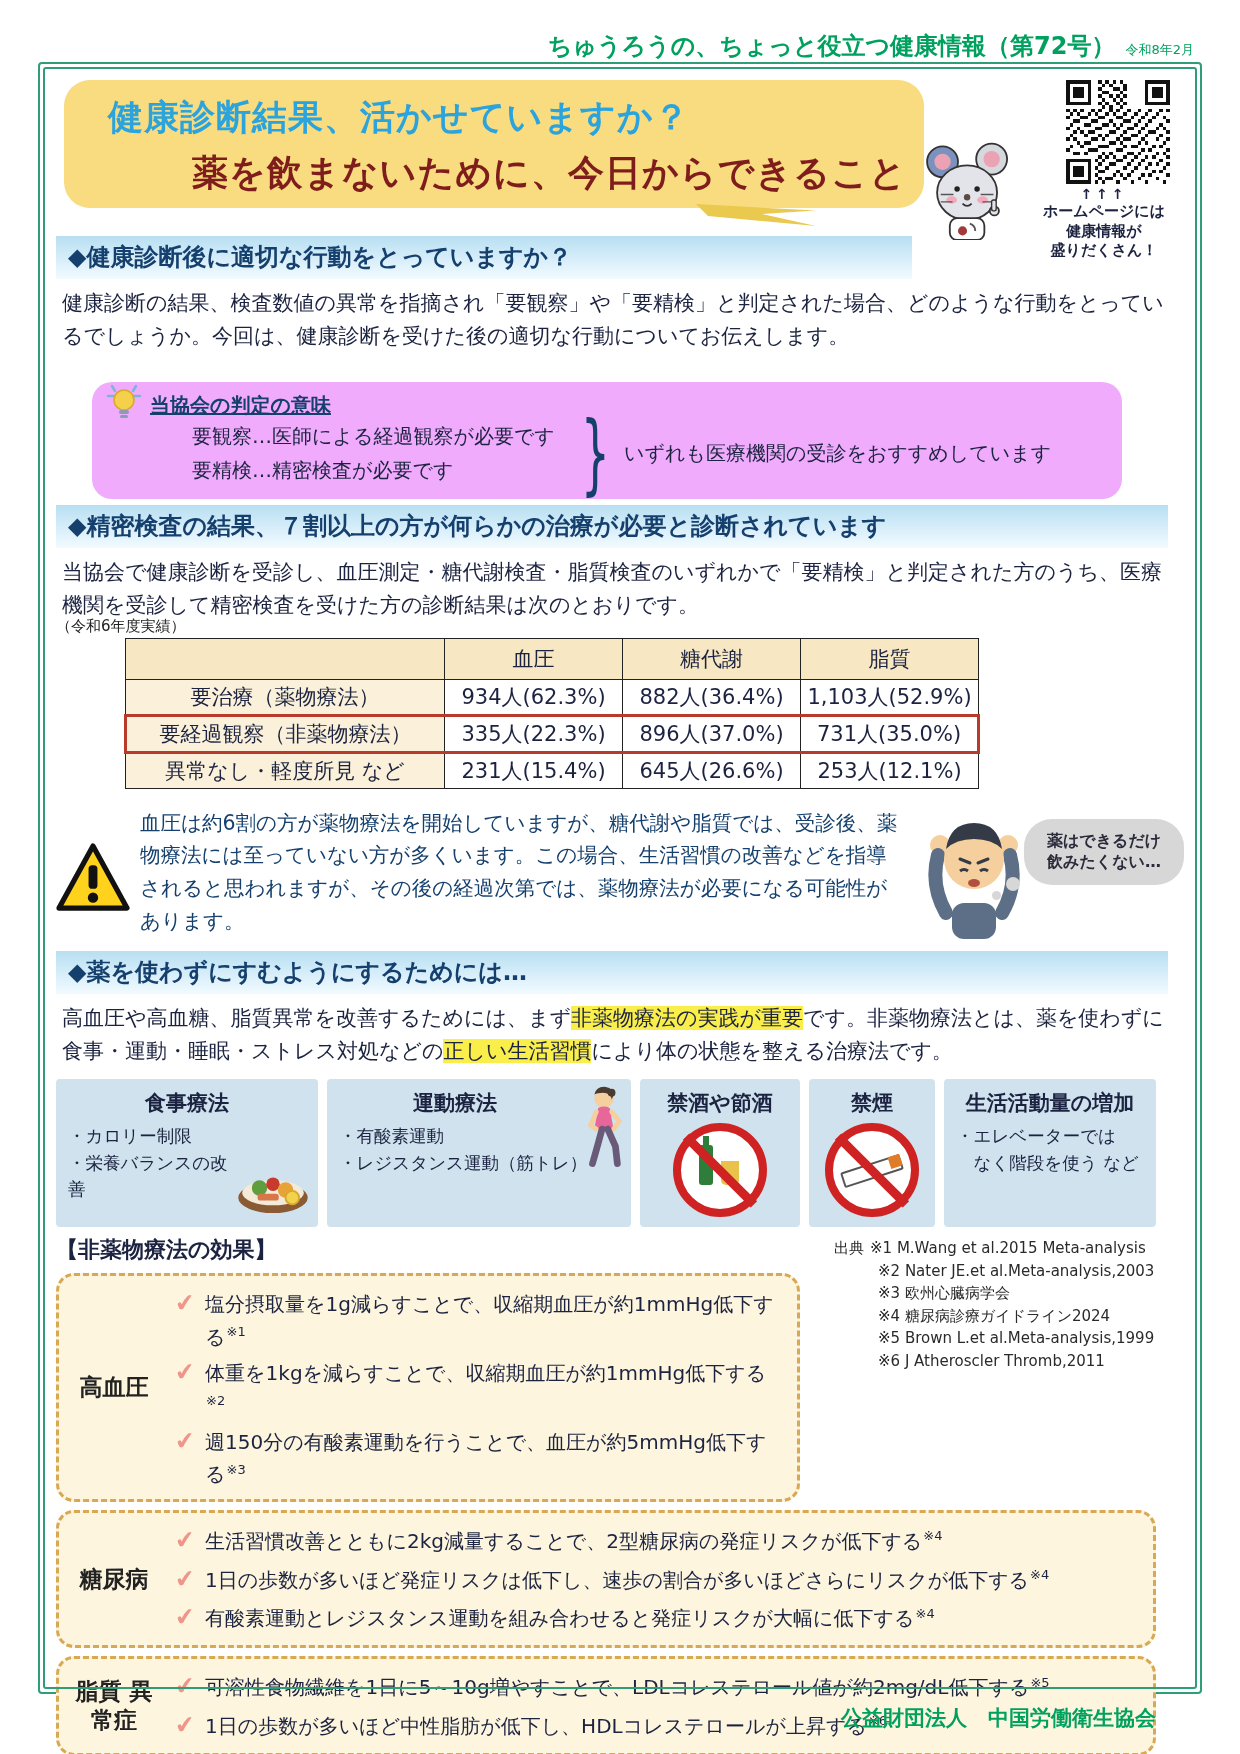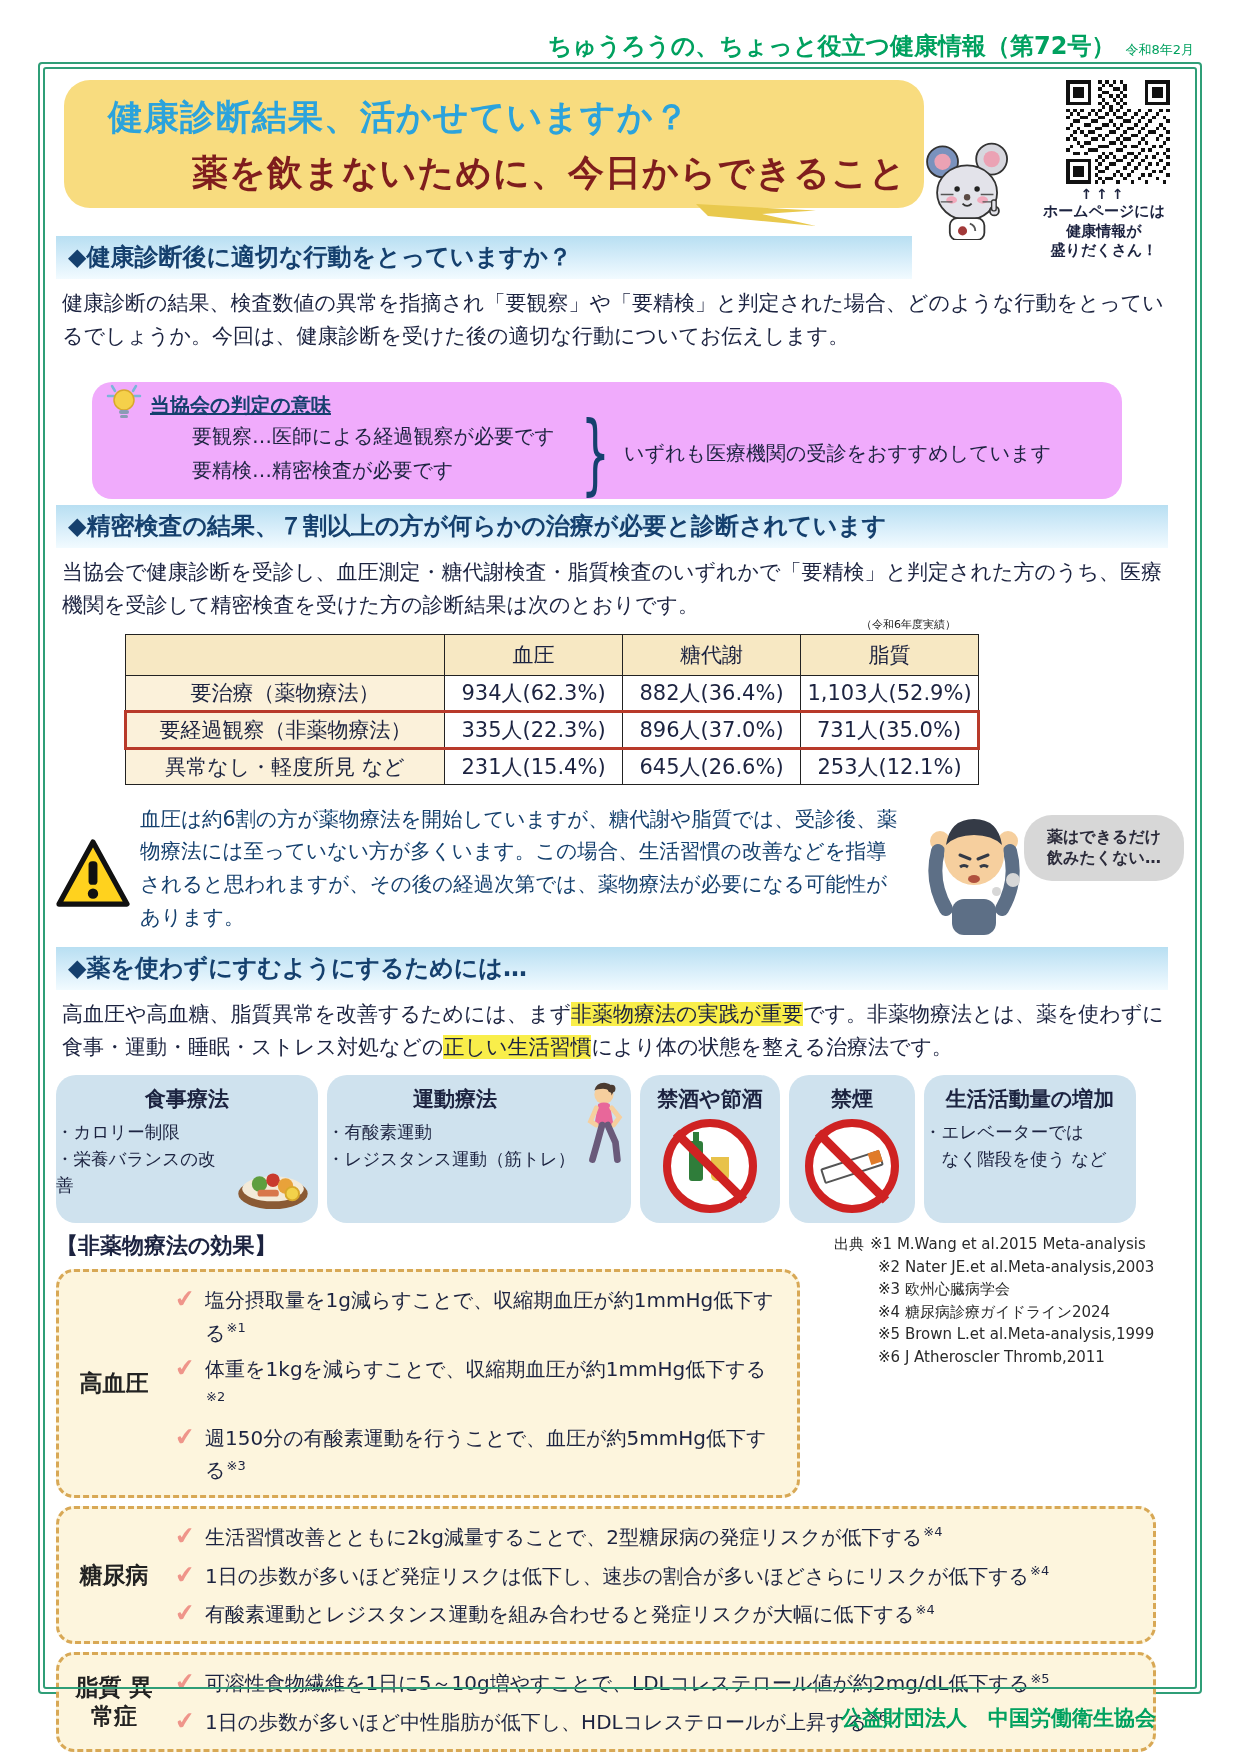--- a/index.html
+++ b/index.html
@@ -38,21 +38,21 @@
   
   .info-box{position:relative;width:1030px;background:#f0abfc;border-radius:20px;
     margin:28px 0 6px 36px;padding:10px 18px 12px 58px;box-sizing:border-box;}
   .bulb{position:absolute;left:14px;top:2px;width:36px;height:40px;}
   .info-title{font-size:20px;font-weight:bold;color:#15406e;text-decoration:underline;}
   .info-flex{display:flex;align-items:center;}
   .info-items{padding-left:42px;font-size:20px;color:#1c2340;line-height:1.7;}
   .brace{font-size:46px;color:#15406e;transform:scaleY(1.9);margin:0 14px 0 26px;font-weight:normal;}
   .info-note{font-size:20px;color:#1c2340;}
   
-  .tbl-note{width:900px;text-align:right;font-size:11px;color:#222;margin-top:-6px;}
+  .tbl-note{width:900px;text-align:left;font-size:15px;color:#222;margin-top:-6px;}
   table.res{border-collapse:collapse;margin:2px 0 8px 68px;}
   table.res th,table.res td{border:1.5px solid #222;text-align:center;font-size:21px;padding:3px 6px;font-weight:normal;}
   table.res th{background:#f7e8c3;height:34px;}
   table.res td.lbl{background:#fbf1da;width:305px;}
   table.res td.val{background:#ffffff;}
   table.res col.c1,table.res col.c2,table.res col.c3{width:178px;}
   tr.hl td{border-top:3.5px solid #b83a2a;border-bottom:3.5px solid #b83a2a;}
   tr.hl td:first-child{border-left:3.5px solid #b83a2a;}
   tr.hl td:last-child{border-right:3.5px solid #b83a2a;}
   
@@ -62,26 +62,26 @@
   .warn-art{position:relative;flex:1;height:150px;}
   .cry{position:absolute;left:26px;top:10px;width:96px;height:132px;}
   .bubble{position:absolute;right:0;top:22px;width:140px;background:#d7d7d7;border-radius:28px;
     padding:12px 10px;text-align:center;font-size:16px;font-weight:bold;color:#2a2a3a;}
   .bubble::after{content:"";position:absolute;left:-18px;top:58px;width:14px;height:14px;border-radius:50%;background:#d7d7d7;}
   .bubble::before{content:"";position:absolute;left:-32px;top:72px;width:9px;height:9px;border-radius:50%;background:#d7d7d7;}
   
   .hly{background:#f9ee4a;}
   
   .cards{display:flex;gap:9px;margin:10px 0 4px 0;}
-  .card{background:#cfe2ee;border-radius:20px;padding:8px 0;box-sizing:border-box;position:relative;}
+  .card{background:#cfe2ee;border-radius:4px;padding:8px 12px;box-sizing:border-box;position:relative;}
   .card h4{margin:2px 0 6px 0;text-align:center;font-size:21px;color:#1c2340;}
   .card .ci{font-size:17.5px;line-height:1.5;color:#1c2340;}
   .card.c0{width:262px;}
   .card.c1{width:304px;}
-  .card.c2{width:140px;text-align:center;}
+  .card.c2{width:160px;text-align:center;}
   .card.c3{width:126px;text-align:center;}
   .card.c4{width:212px;}
   .meal-ic{position:absolute;right:6px;bottom:8px;}
   .walk-ic{position:absolute;right:4px;top:6px;}
   .ban{width:78px;height:78px;border:8px solid #cf2222;border-radius:50%;
     position:relative;margin:4px auto 2px auto;background:#fff;}
   .ban::after{content:"";position:absolute;left:-9px;top:35px;width:96px;height:9px;background:#cf2222;transform:rotate(45deg);}
   .bottle{position:absolute;left:18px;top:14px;width:14px;height:40px;background:#2f7d3a;border-radius:3px;}
   .bottle::before{content:"";position:absolute;left:4px;top:-9px;width:6px;height:10px;background:#2f7d3a;}
   .cup{position:absolute;left:40px;top:30px;width:18px;height:24px;background:#e8c24a;border-radius:0 0 5px 5px;}

